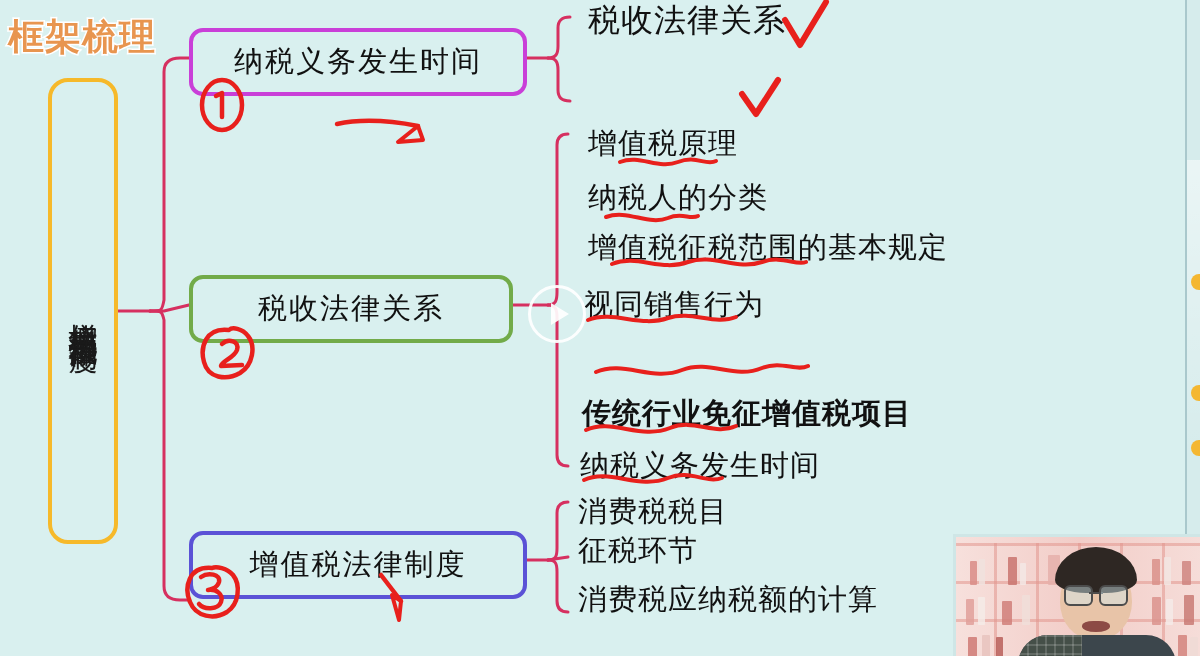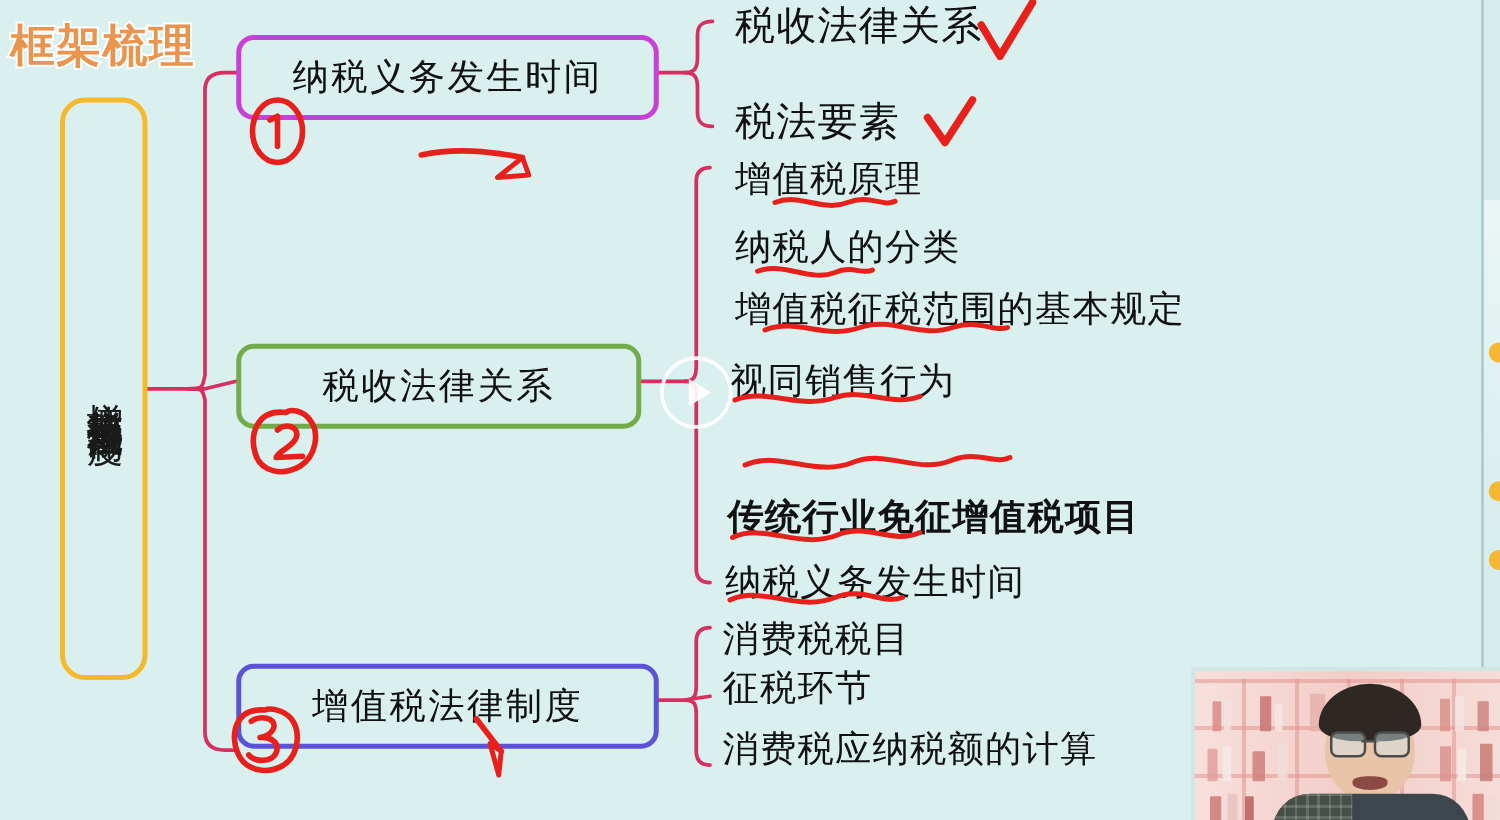--- a/index.html
+++ b/index.html
@@ -213,21 +213,20 @@
     <span>纳税义务发生时间</span>
   </div>
   <div class="mainbox" id="box-2">
     <span>税收法律关系</span>
   </div>
   <div class="mainbox" id="box-3">
     <span>增值税法律制度</span>
   </div>
 
   <div class="leaf" style="left:588px;top:-1px;font-size:32px;">税收法律关系</div>
-  <div class="leaf" style="left:588px;top:76px;font-size:32px;">税法要素</div>
 
   <div class="leaf" style="left:588px;top:124px;">增值税原理</div>
   <div class="leaf" style="left:588px;top:228px;">增值税征税范围的基本规定</div>
   <div class="leaf" style="left:588px;top:178px;">纳税人的分类</div>
   <div class="leaf" style="left:584px;top:285px;">视同销售行为</div>
   <div class="leaf" style="left:582px;top:394px;font-weight:bold;">传统行业免征增值税项目</div>
   <div class="leaf" style="left:580px;top:446px;text-align:right;">纳税义务发生时间</div>
 
   <div class="leaf" style="left:578px;top:492px;">消费税税目</div>
   <div class="leaf" style="left:578px;top:531px;">征税环节</div>

